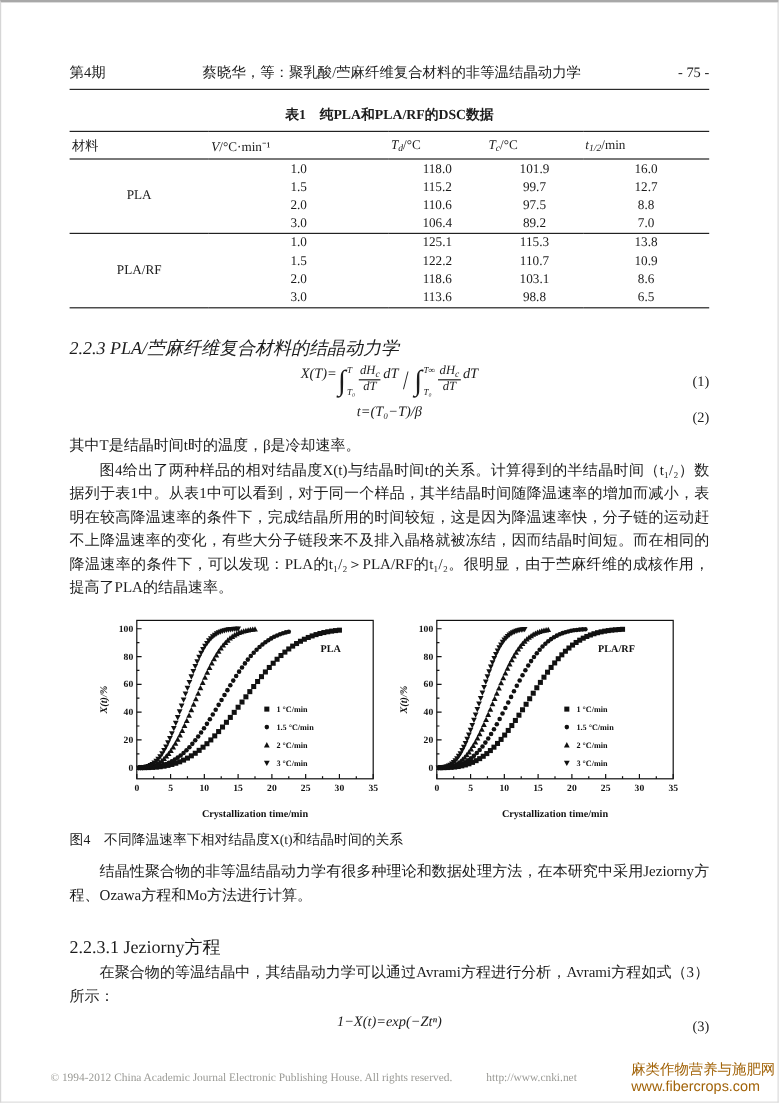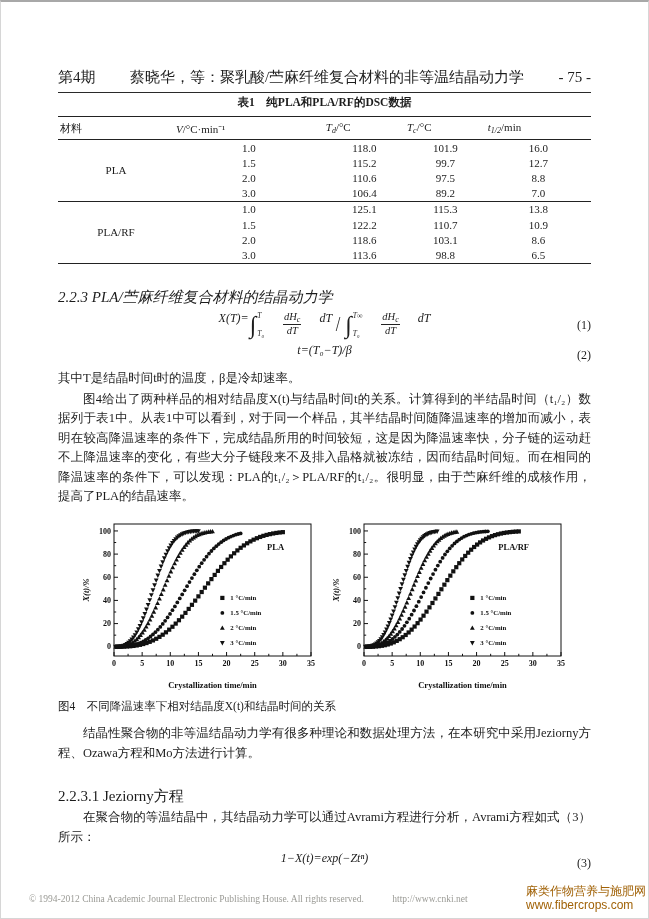--- a/index.html
+++ b/index.html
@@ -1,25 +1,25 @@
 <!DOCTYPE html>
 <html><head>
 <meta charset="utf-8">
 <style>
   html,body{margin:0;padding:0;background:#ffffff;}
   .page{position:relative;width:649px;height:919px;box-sizing:border-box;background:#fff;
         border:1px solid #d6d6d6;border-top:2px solid #a8a8a8;overflow:hidden;
         font-family:"Liberation Serif", serif;color:#1c1c1c;}
   .content{padding:0 57px;}
   
-  .hdr{display:flex;justify-content:center;align-items:baseline;margin-top:66px;font-size:15px;}
+  .hdr{display:flex;justify-content:center;align-items:baseline;margin-top:50px;font-size:12px;}
   .hdr-title{flex:1;text-align:center;}
   .hdr-rule{border:none;border-top:1.4px solid #2a2a2a;margin:5px 0 0 0;}
   
-  .tbl-caption{text-align:center;font-size:11.5px;font-weight:bold;margin-top:2px;}
+  .tbl-caption{text-align:center;font-size:11.5px;font-weight:bold;margin-top:13px;}
   table.dsc{width:100%;border-collapse:collapse;margin-top:6px;font-size:11px;
             border-top:1.6px solid #222;border-bottom:1.6px solid #222;}
   table.dsc th{font-weight:normal;padding:3.5px 2px;border-bottom:0.9px solid #222;}
   table.dsc td{text-align:center;padding:1.6px 2px;}
   table.dsc th{text-align:left;}
   table.dsc .mat-cell{vertical-align:middle;}
   table.dsc tr.group-start td{border-top:0.9px solid #222;}
   .ivar{font-style:italic;}
   .sub{font-size:8px;vertical-align:-2px;}
   
@@ -27,28 +27,28 @@
   p.para{font-size:12.5px;line-height:19.4px;text-align:justify;text-indent:2em;margin:2px 0 0 0;}
   p.para.noind{text-indent:0;}
   
   .eq{position:relative;display:flex;justify-content:center;align-items:flex-start;
       font-size:12px;font-style:italic;margin:4px 0 2px 0;min-height:24px;}
   .eq-tag{position:absolute;right:0;top:50%;transform:translateY(-50%);font-style:normal;font-size:12px;}
   .integral{display:inline-flex;align-items:center;margin:0 1px;}
   .int-sign{font-size:24px;font-style:normal;line-height:1;}
   .int-limits{display:flex;flex-direction:column;justify-content:space-between;height:26px;
               font-size:7.5px;line-height:1;padding:1px 0;margin-left:1px;}
-  .frac{display:inline-flex;flex-direction:column;align-items:center;font-size:10.5px;line-height:1.15;margin:0 18px;}
+  .frac{display:inline-flex;flex-direction:column;align-items:center;font-size:10.5px;line-height:1.15;margin:0 2px;}
   .frac .num{border-bottom:0.9px solid #222;padding:0 1px;}
   .bigslash{font-size:22px;font-style:normal;margin:0 3px;transform:scaleX(0.75);}
   
   .charts{display:flex;justify-content:center;gap:10px;margin-top:10px;}
   .fig-caption{font-size:11.5px;font-weight:normal;margin-top:7px;}
   
-  .footer{position:absolute;left:28px;bottom:14px;font-size:9.5px;color:#9a9a95;white-space:nowrap;}
+  .footer{position:absolute;left:41px;bottom:14px;font-size:9.5px;color:#9a9a95;white-space:nowrap;}
   .footer .url{margin-left:26px;}
   .watermark{position:absolute;right:2px;bottom:6px;text-align:left;color:#a16207;
              font-size:12px;line-height:14px;font-family:"Liberation Sans",sans-serif;}
 </style>
 </head>
 <body>
 
 <div class="page">
   <div class="content">
 

